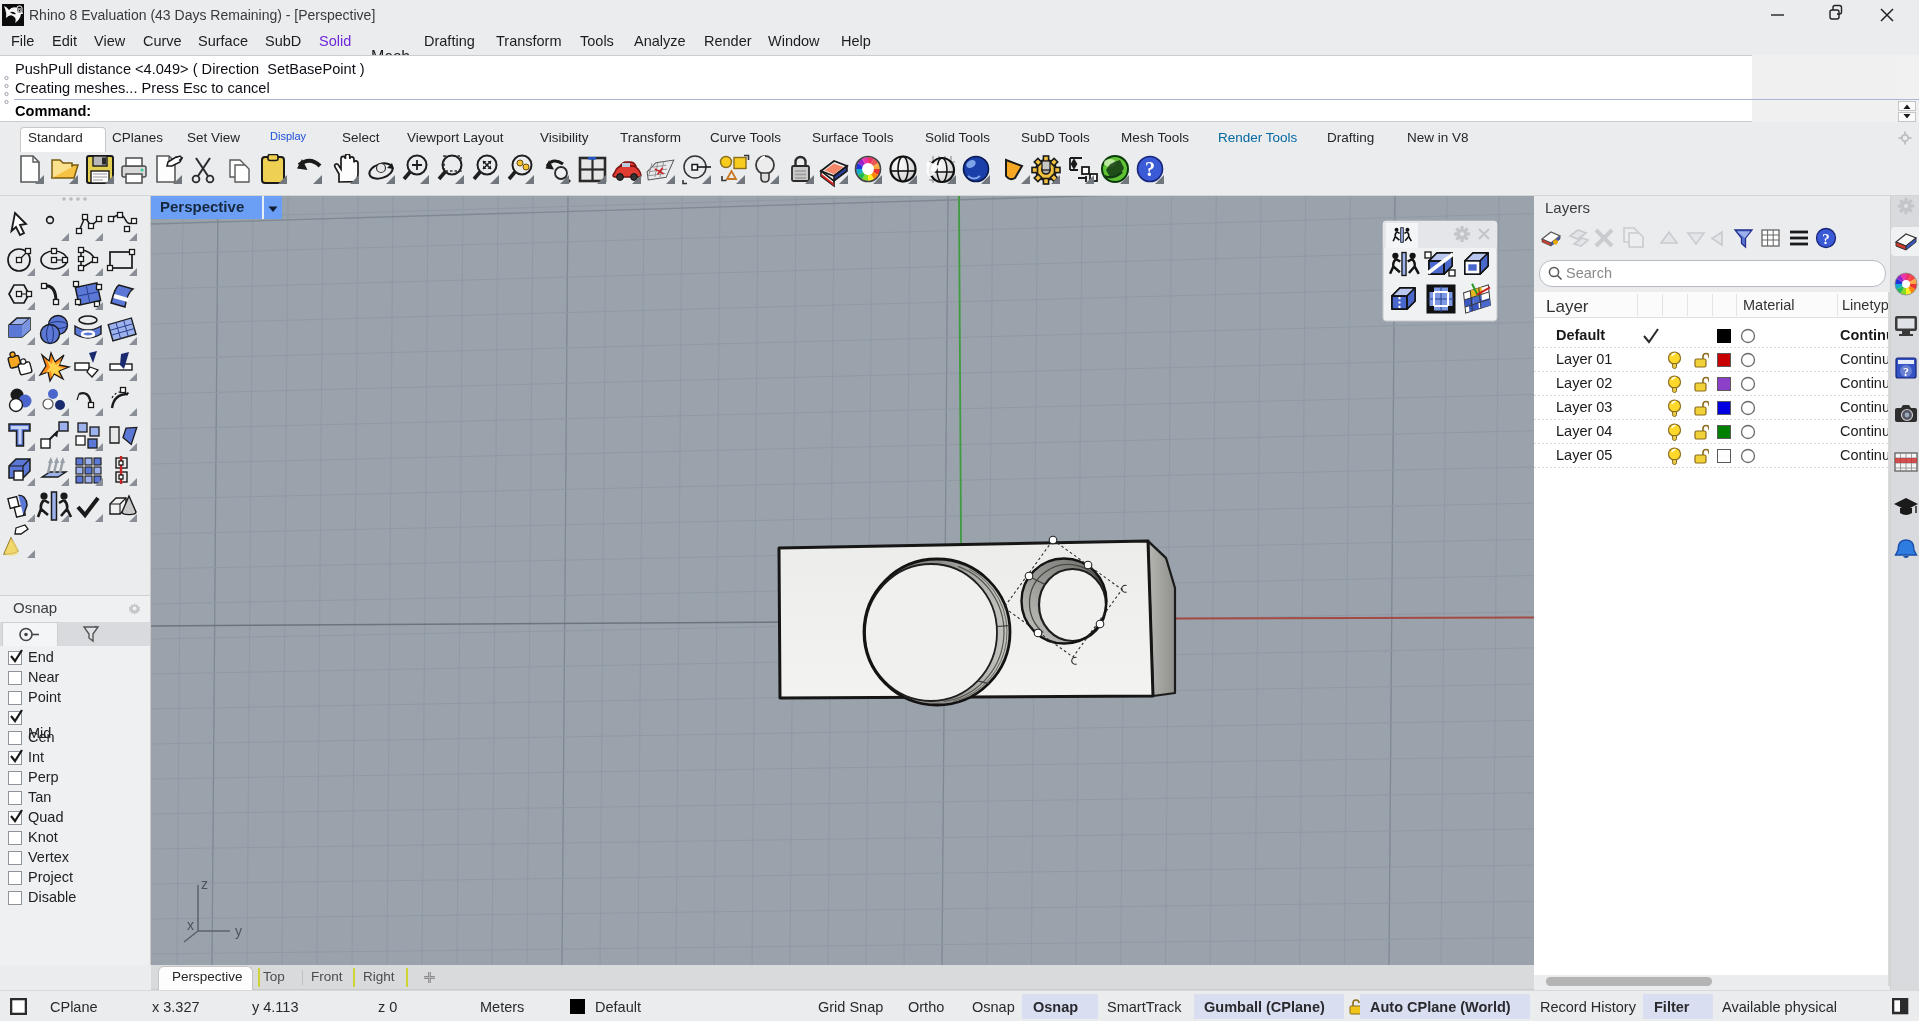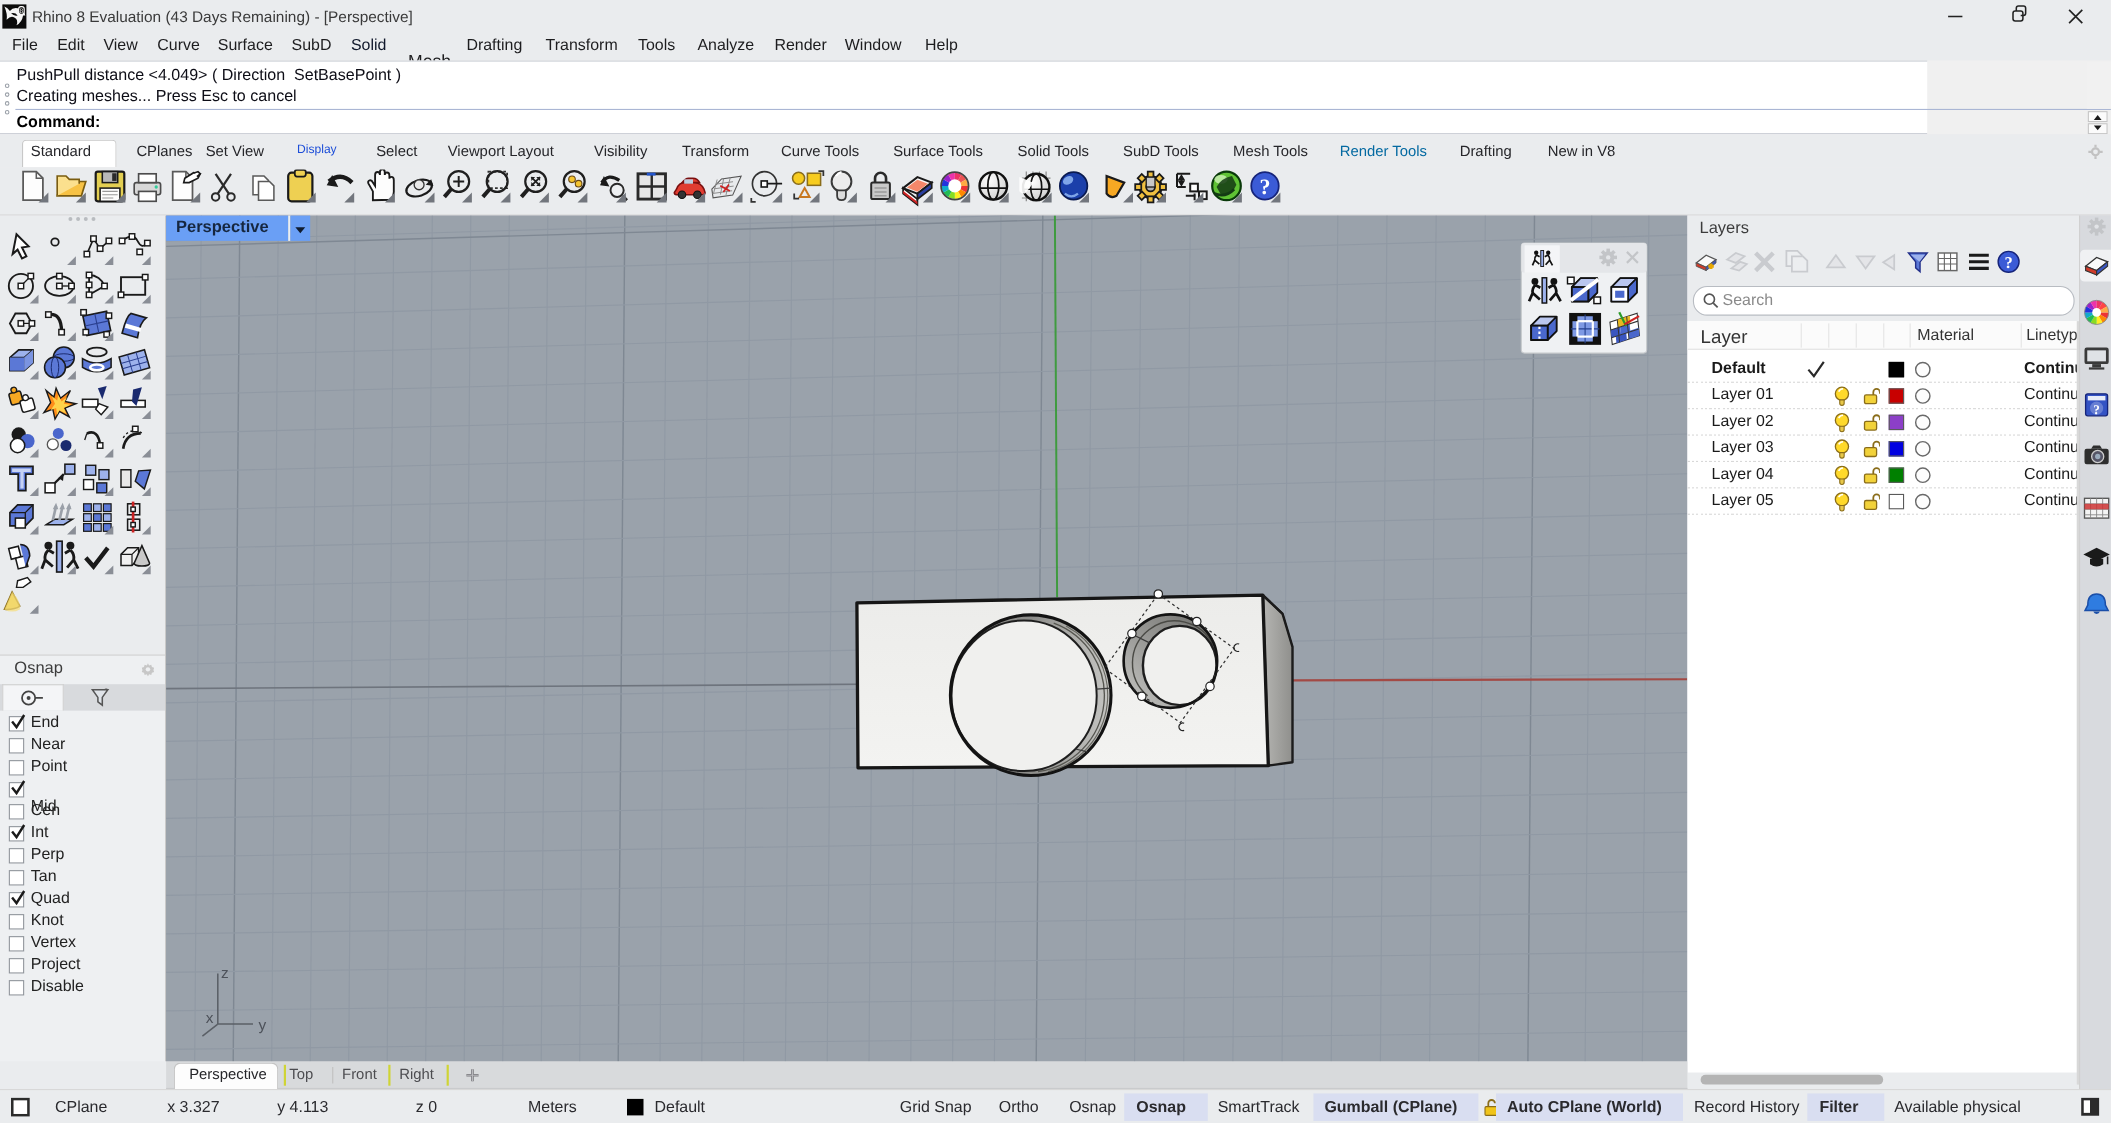--- a/index.html
+++ b/index.html
@@ -25,21 +25,21 @@
 <path d="M121 9 l12 12 M133 9 l-12 12" stroke="#222" stroke-width="1.5"></path>
 </svg>
 </div>
 <div class="abs" style="left:0;top:30px;width:1919px;height:25px;background:#eaecee;">
 <span class="abs txt" style="left:11px;top:3px;font-size:14.5px;color:#1d1d1f;">File</span>
 <span class="abs txt" style="left:52px;top:3px;font-size:14.5px;color:#1d1d1f;">Edit</span>
 <span class="abs txt" style="left:94px;top:3px;font-size:14.5px;color:#1d1d1f;">View</span>
 <span class="abs txt" style="left:143px;top:3px;font-size:14.5px;color:#1d1d1f;">Curve</span>
 <span class="abs txt" style="left:198px;top:3px;font-size:14.5px;color:#1d1d1f;">Surface</span>
 <span class="abs txt" style="left:265px;top:3px;font-size:14.5px;color:#1d1d1f;">SubD</span>
-<span class="abs txt" style="left:319px;top:3px;font-size:14.5px;color:#0f172a;">Solid</span>
+<span class="abs txt" style="left:319px;top:3px;font-size:14.5px;color:#6d28d9;">Solid</span>
 <span class="abs txt" style="left:371px;top:18px;font-size:16px;color:#1d1d1f;">Mesh</span>
 <span class="abs txt" style="left:424px;top:3px;font-size:14.5px;color:#1d1d1f;">Drafting</span>
 <span class="abs txt" style="left:496px;top:3px;font-size:14.5px;color:#1d1d1f;">Transform</span>
 <span class="abs txt" style="left:580px;top:3px;font-size:14.5px;color:#1d1d1f;">Tools</span>
 <span class="abs txt" style="left:634px;top:3px;font-size:14.5px;color:#1d1d1f;">Analyze</span>
 <span class="abs txt" style="left:704px;top:3px;font-size:14.5px;color:#1d1d1f;">Render</span>
 <span class="abs txt" style="left:768px;top:3px;font-size:14.5px;color:#1d1d1f;">Window</span>
 <span class="abs txt" style="left:841px;top:3px;font-size:14.5px;color:#1d1d1f;">Help</span>
 </div>
 <div class="abs" style="left:0;top:55px;width:1752px;height:67px;background:#ffffff;border-top:1px solid #c9cdd4;border-bottom:1px solid #c9cdd4;">
@@ -59,21 +59,21 @@
 <div class="abs" style="left:1898px;top:45px;width:18px;height:10px;background:#fbfbfb;border:1px solid #c5c5c5;"></div>
 <div class="abs" style="left:1898px;top:56px;width:18px;height:10px;background:#fbfbfb;border:1px solid #c5c5c5;"></div>
 <svg class="abs" style="left:1898px;top:45px" width="18" height="21">
         <path d="M9 3.5 l3.5 4.5 h-7 z" fill="#1a1a1a"></path>
         <path d="M9 17.5 l-3.5 -4.5 h7 z" fill="#1a1a1a"></path>
       </svg>
 </div>
 <div class="abs" style="left:0;top:122px;width:1919px;height:30px;background:#eaecee;">
 <div class="abs" style="left:20px;top:5px;width:86px;height:25px;background:#fff;border:1px solid #c8c8c8;border-bottom:none;border-radius:4px 4px 0 0;"></div>
 <span class="abs txt" style="left:28px;top:8px;font-size:13.5px;color:#26262a;">Standard</span>
-<span class="abs txt" style="left:112px;top:8px;font-size:13.5px;color:#26262a;margin-left:12px;">CPlanes</span>
+<span class="abs txt" style="left:112px;top:8px;font-size:13.5px;color:#26262a;">CPlanes</span>
 <span class="abs txt" style="left:187px;top:8px;font-size:13.5px;color:#26262a;">Set View</span>
 <span class="abs txt" style="left:270px;top:8px;font-size:11px;color:#1d4ed8;">Display</span>
 <span class="abs txt" style="left:342px;top:8px;font-size:13.5px;color:#26262a;">Select</span>
 <span class="abs txt" style="left:407px;top:8px;font-size:13.5px;color:#26262a;">Viewport Layout</span>
 <span class="abs txt" style="left:540px;top:8px;font-size:13.5px;color:#26262a;">Visibility</span>
 <span class="abs txt" style="left:620px;top:8px;font-size:13.5px;color:#26262a;">Transform</span>
 <span class="abs txt" style="left:710px;top:8px;font-size:13.5px;color:#26262a;">Curve Tools</span>
 <span class="abs txt" style="left:812px;top:8px;font-size:13.5px;color:#26262a;">Surface Tools</span>
 <span class="abs txt" style="left:925px;top:8px;font-size:13.5px;color:#26262a;">Solid Tools</span>
 <span class="abs txt" style="left:1021px;top:8px;font-size:13.5px;color:#26262a;">SubD Tools</span>

